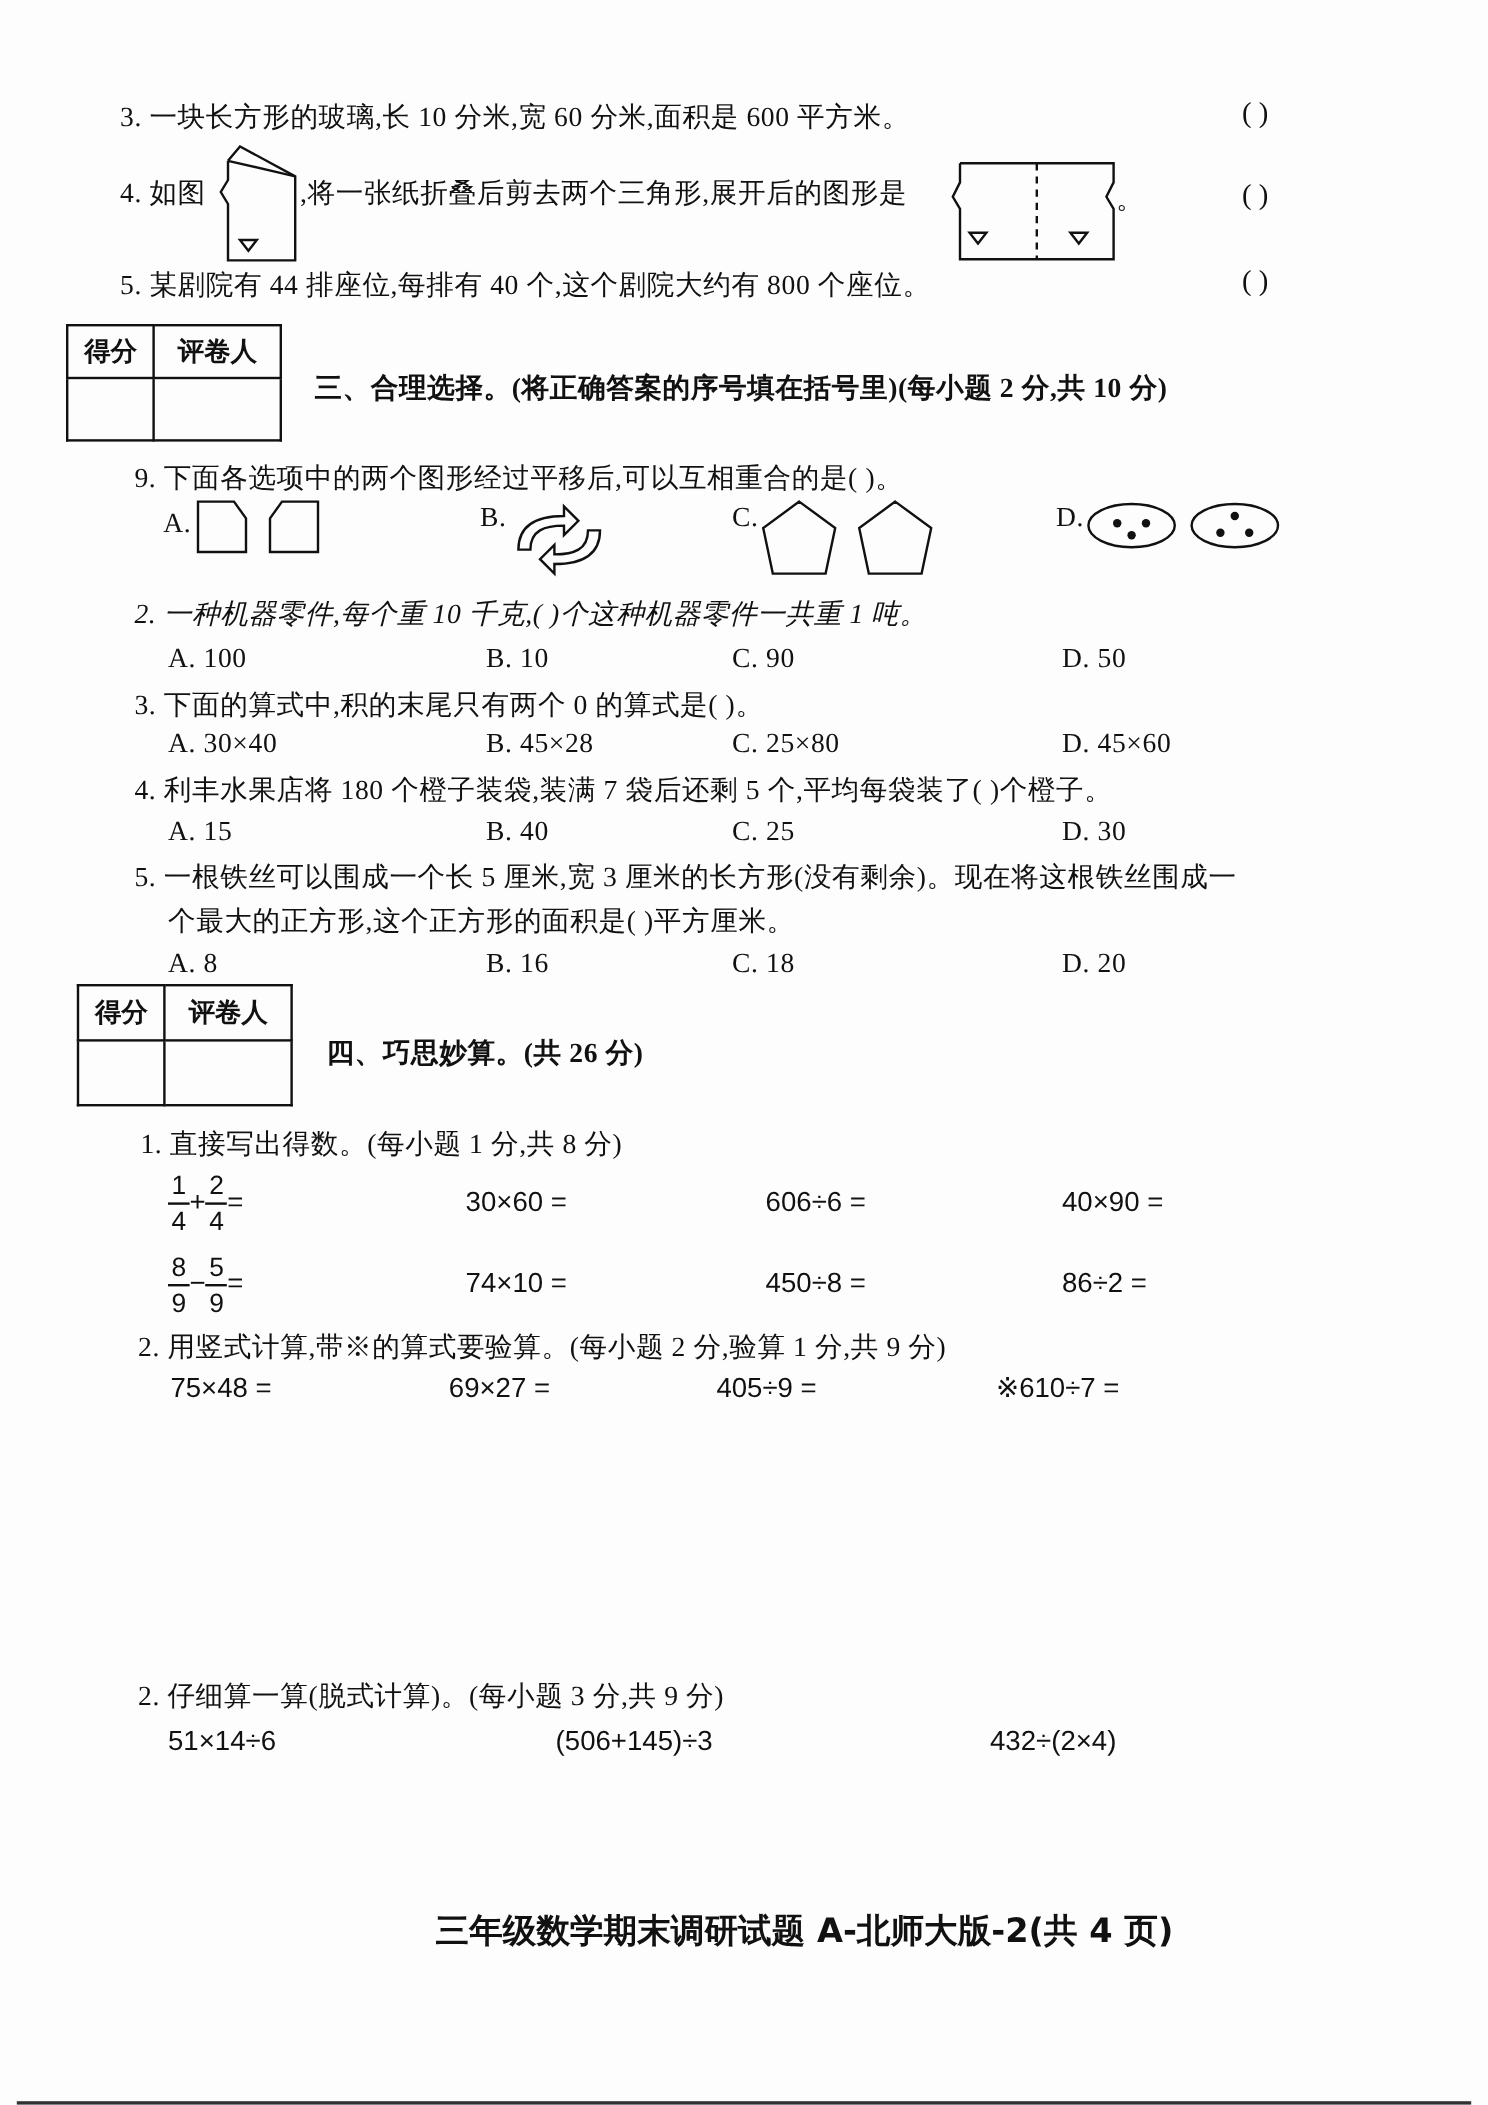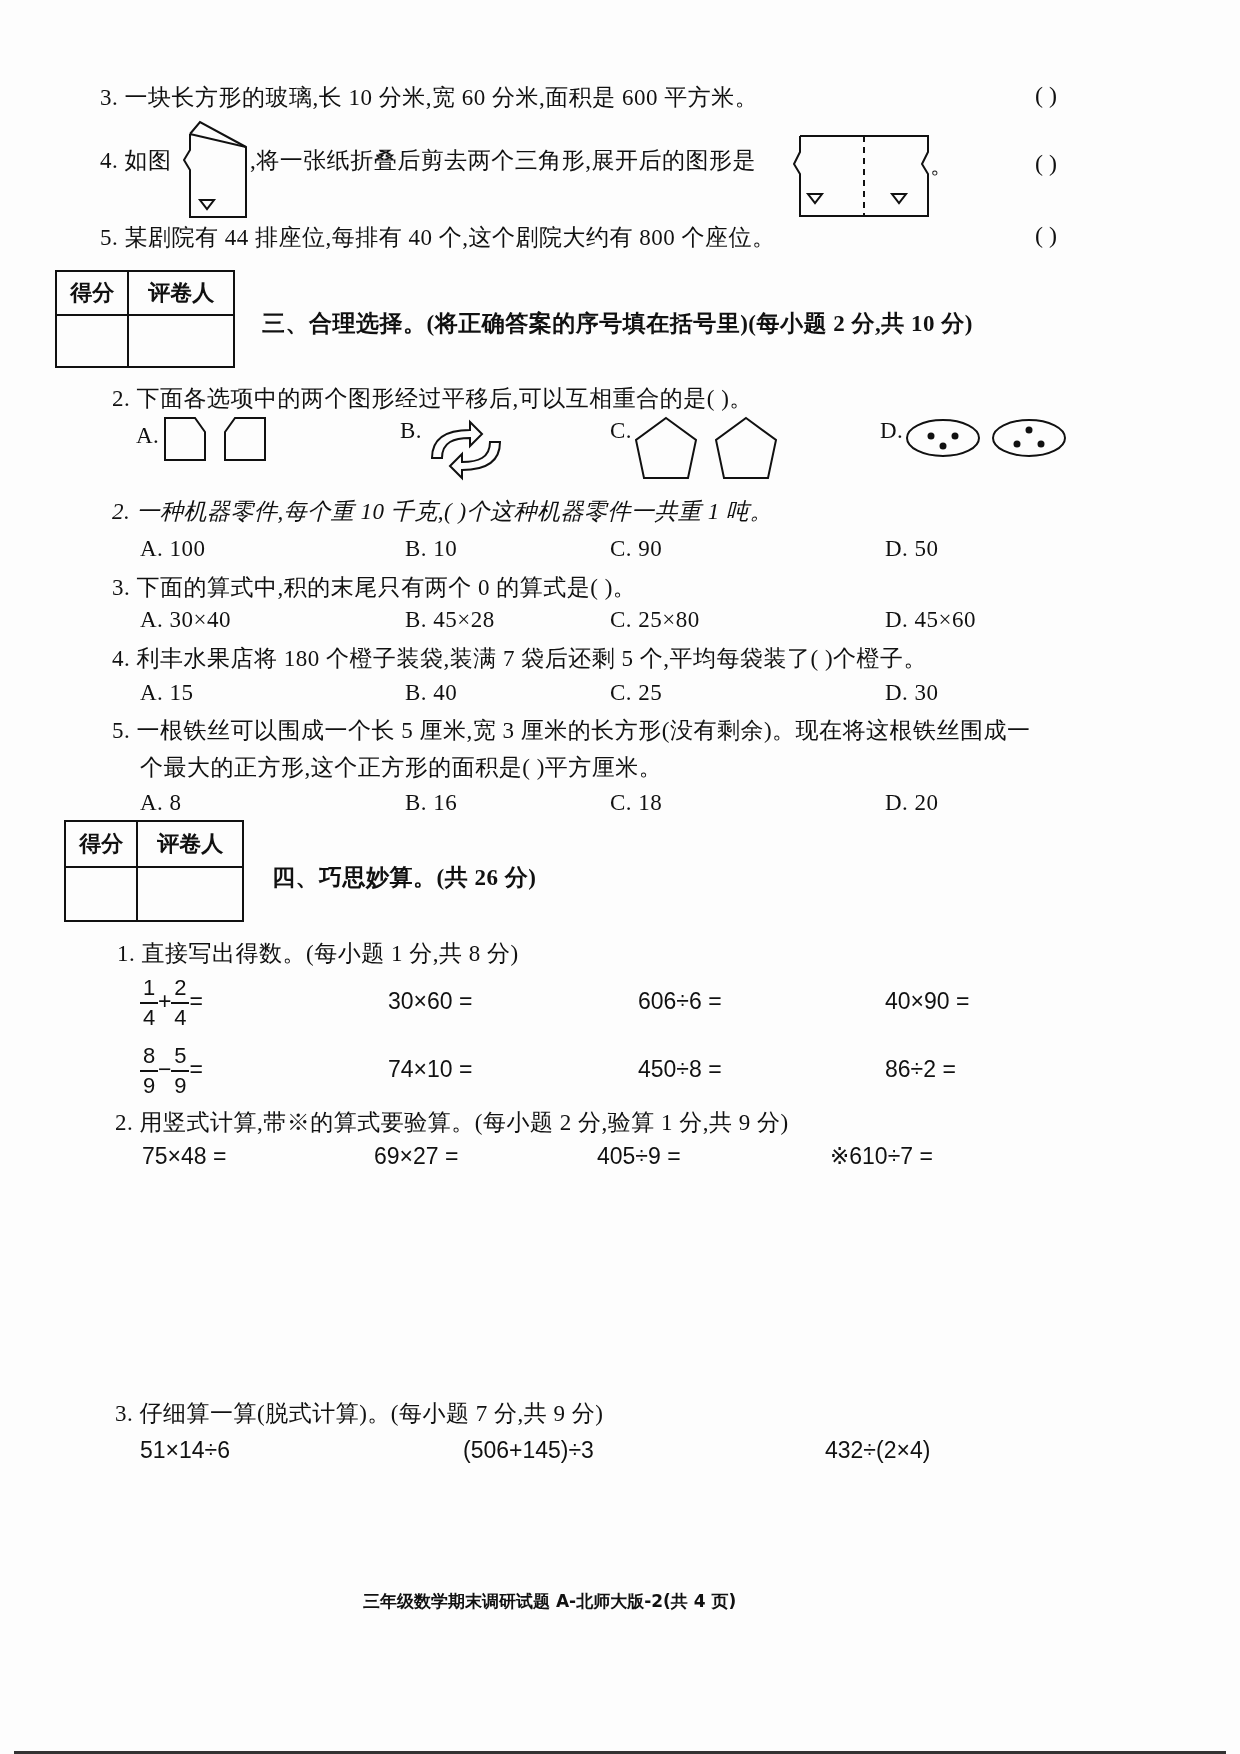--- a/index.html
+++ b/index.html
@@ -62,21 +62,21 @@
     <td>评卷人</td>
   </tr>
   <tr>
     <td></td>
     <td></td>
   </tr>
 </tbody>
   </table>
 <div class="abs txt bold" style="left:262px;top:308px;">三、合理选择。(将正确答案的序号填在括号里)(每小题 2 分,共 10 分)</div>
 
-<div class="abs txt" style="left:112px;top:383px;">2. 下面各选项中的两个图形经过平移后,可以互相重合的是(        )。</div>
+<div class="abs txt" style="left:112px;top:383px;">9. 下面各选项中的两个图形经过平移后,可以互相重合的是(        )。</div>
 <div class="abs txt" style="left:136px;top:423px;">A.</div>
 <svg style="left:165px;top:418px;" width="140" height="42" viewBox="0 0 140 42">
   <polygon points="0,0 30,0 40,14 40,42 0,42" fill="none" stroke="#111" stroke-width="2"></polygon>
   <polygon points="60,14 70,0 100,0 100,42 60,42" fill="none" stroke="#111" stroke-width="2"></polygon>
 </svg>
 <div class="abs txt" style="left:400px;top:418px;">B.</div>
 <svg style="left:428px;top:418px;" width="80" height="62" viewBox="0 0 80 62">
   <path d="M4,40 C4,18 22,12 42,12 L42,4 L54,16 L42,28 L42,20 C26,20 14,24 14,40 Z" fill="none" stroke="#111" stroke-width="2"></path>
   <path d="M72,24 C72,46 54,52 34,52 L34,60 L22,48 L34,36 L34,44 C50,44 62,40 62,24 Z" fill="none" stroke="#111" stroke-width="2"></path>
 </svg>
@@ -168,20 +168,20 @@
 <div class="abs expr" style="left:638px;top:1056px;">450÷8 =</div>
 <div class="abs expr" style="left:885px;top:1056px;">86÷2 =</div>
 
 <div class="abs txt" style="left:115px;top:1107px;">2. 用竖式计算,带※的算式要验算。(每小题 2 分,验算 1 分,共 9 分)</div>
 <div class="abs expr" style="left:142px;top:1143px;">75×48 =</div>
 <div class="abs expr" style="left:374px;top:1143px;">69×27 =</div>
 <div class="abs expr" style="left:597px;top:1143px;">405÷9 =</div>
 <div class="abs expr" style="left:830px;top:1143px;">※610÷7 =</div>
 <div class="abs" style="left:120px;top:1180px;width:1000px;height:200px;"></div>
 
-<div class="abs txt" style="left:115px;top:1398px;">3. 仔细算一算(脱式计算)。(每小题 7 分,共 9 分)</div>
+<div class="abs txt" style="left:115px;top:1398px;">2. 仔细算一算(脱式计算)。(每小题 3 分,共 9 分)</div>
 <div class="abs expr" style="left:140px;top:1437px;">51×14÷6</div>
 <div class="abs expr" style="left:463px;top:1437px;">(506+145)÷3</div>
 <div class="abs expr" style="left:825px;top:1437px;">432÷(2×4)</div>
 <div class="abs" style="left:120px;top:1475px;width:1000px;height:110px;"></div>
 
-<div class="abs bold" style="left:363px;top:1590px;font-size:17px;font-family:'DejaVu Sans','Liberation Sans',sans-serif;">三年级数学期末调研试题 A-北师大版-2(共 4 页)</div>
+<div class="abs bold" style="left:363px;top:1590px;font-size:28px;font-family:'DejaVu Sans','Liberation Sans',sans-serif;">三年级数学期末调研试题 A-北师大版-2(共 4 页)</div>
 <div class="bottom-rule"></div>
 
 </body></html>

